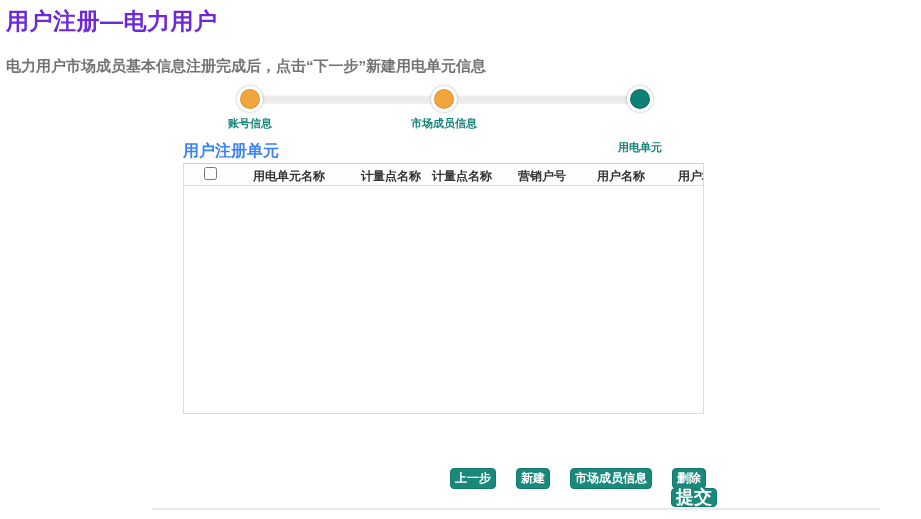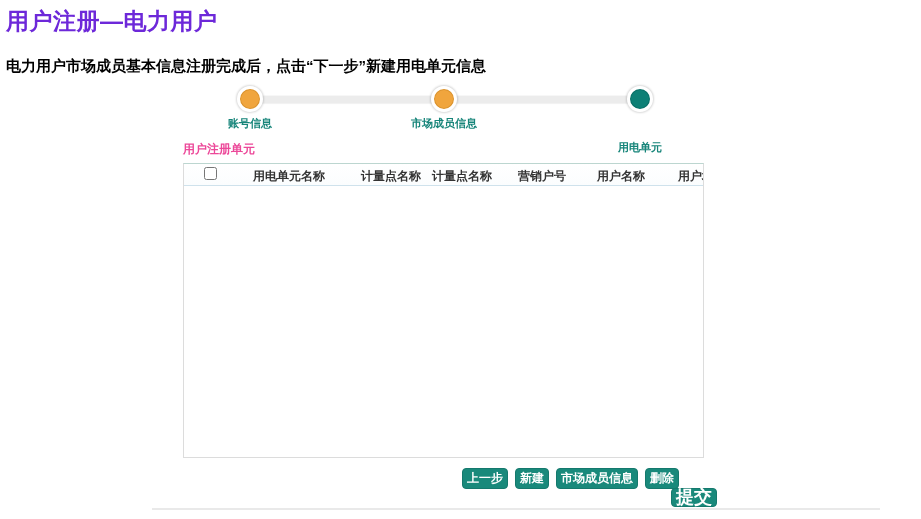--- a/index.html
+++ b/index.html
@@ -7,21 +7,21 @@
     width:921px;height:519px;position:relative;background:#ffffff;
     font-family:"Liberation Sans","DejaVu Sans",sans-serif;
     overflow:hidden;
   }
   .page-title{
     position:absolute;left:6px;top:6px;
     font-size:23px;font-weight:bold;color:#6d28d9;letter-spacing:0.5px;
   }
   .page-subtitle{
     position:absolute;left:6px;top:57px;
-    font-size:15px;font-weight:bold;color:#000000;
+    font-size:15px;font-weight:bold;color:#737373;
   }
   
   .stepper{position:absolute;left:233px;top:84px;width:422px;height:46px;}
   .stepper-track{
     position:absolute;left:8px;right:8px;top:11px;height:8px;
     background:#ececec;border-radius:5px;
     box-shadow:0 1px 1px rgba(0,0,0,0.06), inset 0 1px 0 #f7f7f7;
   }
   .step-circle{
     position:absolute;top:2px;width:20px;height:20px;border-radius:50%;
@@ -38,40 +38,40 @@
   }
   .c1{left:4px;}  .c2{left:198px;}  .c3{left:394px;}
   .step-label{
     position:absolute;top:32px;width:140px;text-align:center;
     font-size:11px;font-weight:bold;color:#17857a;white-space:nowrap;
   }
   .l1{left:-53px;} .l2{left:141px;} .l3{left:337px;margin-top:24px;}
   
   .section-title{
     position:absolute;left:183px;top:141px;
-    font-size:12px;font-weight:bold;color:#ec4899;
+    font-size:16px;font-weight:bold;color:#3b82f6;
   }
   
   .grid{
-    position:absolute;left:183px;top:163px;width:521px;height:295px;
+    position:absolute;left:183px;top:163px;width:521px;height:251px;
     border:1px solid #dcdcdc;border-top:1px solid #bcd6d0;
     background:#ffffff;overflow:hidden;box-sizing:border-box;
   }
   .grid-header{
     position:relative;height:21px;border-bottom:1px solid #cfe2ec;
     background:linear-gradient(#ffffff,#fbfdfe);
     font-size:12px;font-weight:bold;color:#333;white-space:nowrap;
   }
   .grid-header .col{position:absolute;top:4px;}
   .select-all{position:absolute;left:20px;top:3px;width:13px;height:13px;margin:0;}
   .col-k0{left:69px;} .col-k1{left:177px;} .col-k2{left:248px;text-align:right;}
   .col-k3{left:334px;} .col-k4{left:413px;} .col-k5{left:494px;}
   .grid-body{height:239px;background:#ffffff;}
   
-  .btn-row{position:absolute;left:462px;top:468px;display:flex;gap:7px;}
+  .btn-row{position:absolute;left:450px;top:468px;display:flex;gap:20px;}
   .btn{
     height:21px;padding:0 4px;min-width:24px;
     background:#19897b;border:1px solid #15796d;border-radius:4px;
     color:#ffffff;font-size:12px;font-weight:bold;line-height:19px;
     font-family:inherit;cursor:pointer;white-space:nowrap;
   }
   .submit-btn{
     position:absolute;left:671px;top:488px;height:19px;line-height:17px;
     padding:0 4px;background:#19897b;border:1px solid #15796d;border-radius:4px;
     color:#fff;font-size:18px;font-weight:bold;font-family:inherit;cursor:pointer;

